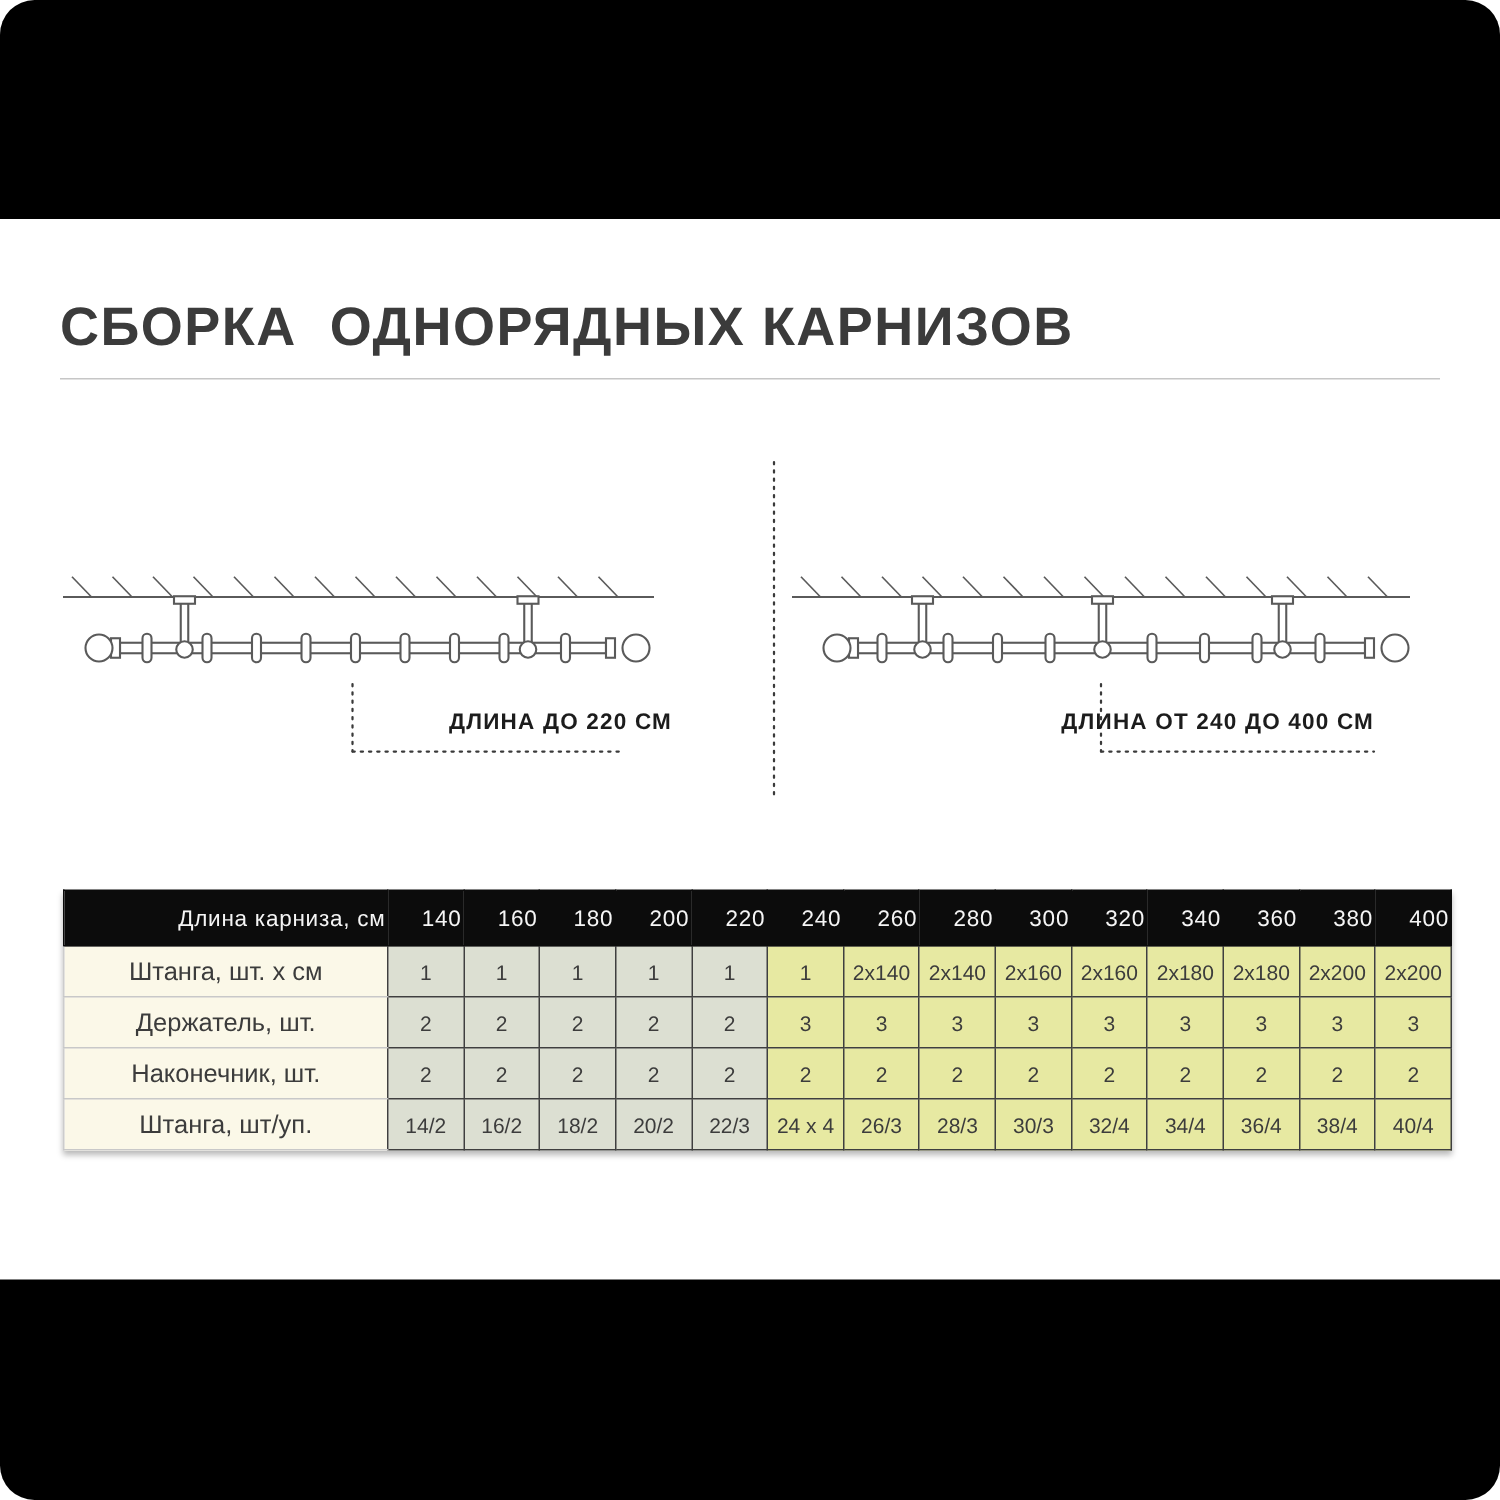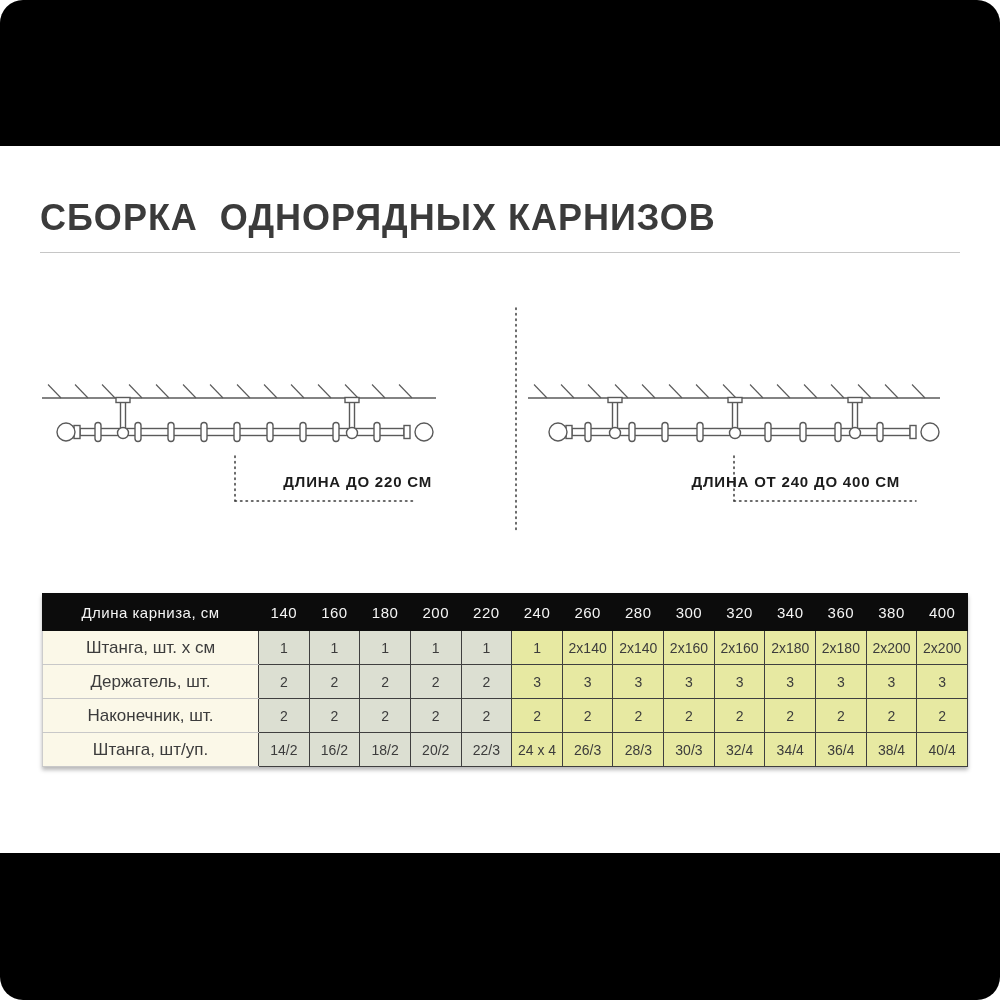--- a/index.html
+++ b/index.html
@@ -13,27 +13,27 @@
       font-size:36px;font-weight:700;letter-spacing:1px;color:#3b3b3b;white-space:pre;line-height:1.1;}
   .title-rule{position:absolute;left:40px;top:252px;width:920px;height:1px;background:#c6c6c6;}
 
   svg.art{position:absolute;left:0;top:0;pointer-events:none;}
   .ln{stroke:#5a5a5a;stroke-width:1.4;fill:none;}
   .thin{stroke-width:1.1;}
   .shape{fill:#ffffff;stroke:#5a5a5a;stroke-width:1.4;}
   .dot{stroke:#3a3a3a;stroke-width:1.5;stroke-dasharray:1.5 4;stroke-linecap:round;fill:none;}
 
   .dim{position:absolute;font-weight:700;font-size:15px;letter-spacing:.8px;color:#1c1c1c;white-space:nowrap;}
-  .dim.left{top:473px;right:568px;}
-  .dim.right{top:473px;right:100px;text-align:right;}
+  .dim.left{top:473px;right:552px;}
+  .dim.right{top:473px;right:84px;text-align:right;}
 
   table.parts{position:absolute;left:42px;top:593px;width:926px;border-collapse:collapse;
       table-layout:fixed;box-shadow:0 3px 4px rgba(0,0,0,.28);}
   table.parts th{background:var(--header-bg,#0c0c0c);color:var(--header-text,#f5f5f5);
-      font-weight:400;font-size:15px;letter-spacing:.5px;height:34px;border:1px solid var(--header-bg,#0c0c0c);}
+      font-weight:400;font-size:15px;letter-spacing:.5px;height:34px;border:1px solid var(--header-bg,#0c0c0c);text-align:right;}
   table.parts td{height:33px;text-align:center;vertical-align:middle;font-size:14px;
       color:var(--cell-text,#3c3c3c);border:1px solid #3f3f3f;padding:0;}
   table.parts td.lbl{background:var(--label-bg,#fbf8e8);font-size:17px;
       border-top:1px solid #c8c8c8;border-bottom:1px solid #c8c8c8;
       border-left:1px solid #cccccc;border-right:1px solid #3f3f3f;}
   table.parts td.short{background:var(--short-bg,#dcdfd2);}
   table.parts td.long{background:var(--long-bg,#e7e9a2);}
 </style>
 </head>
 <body>

